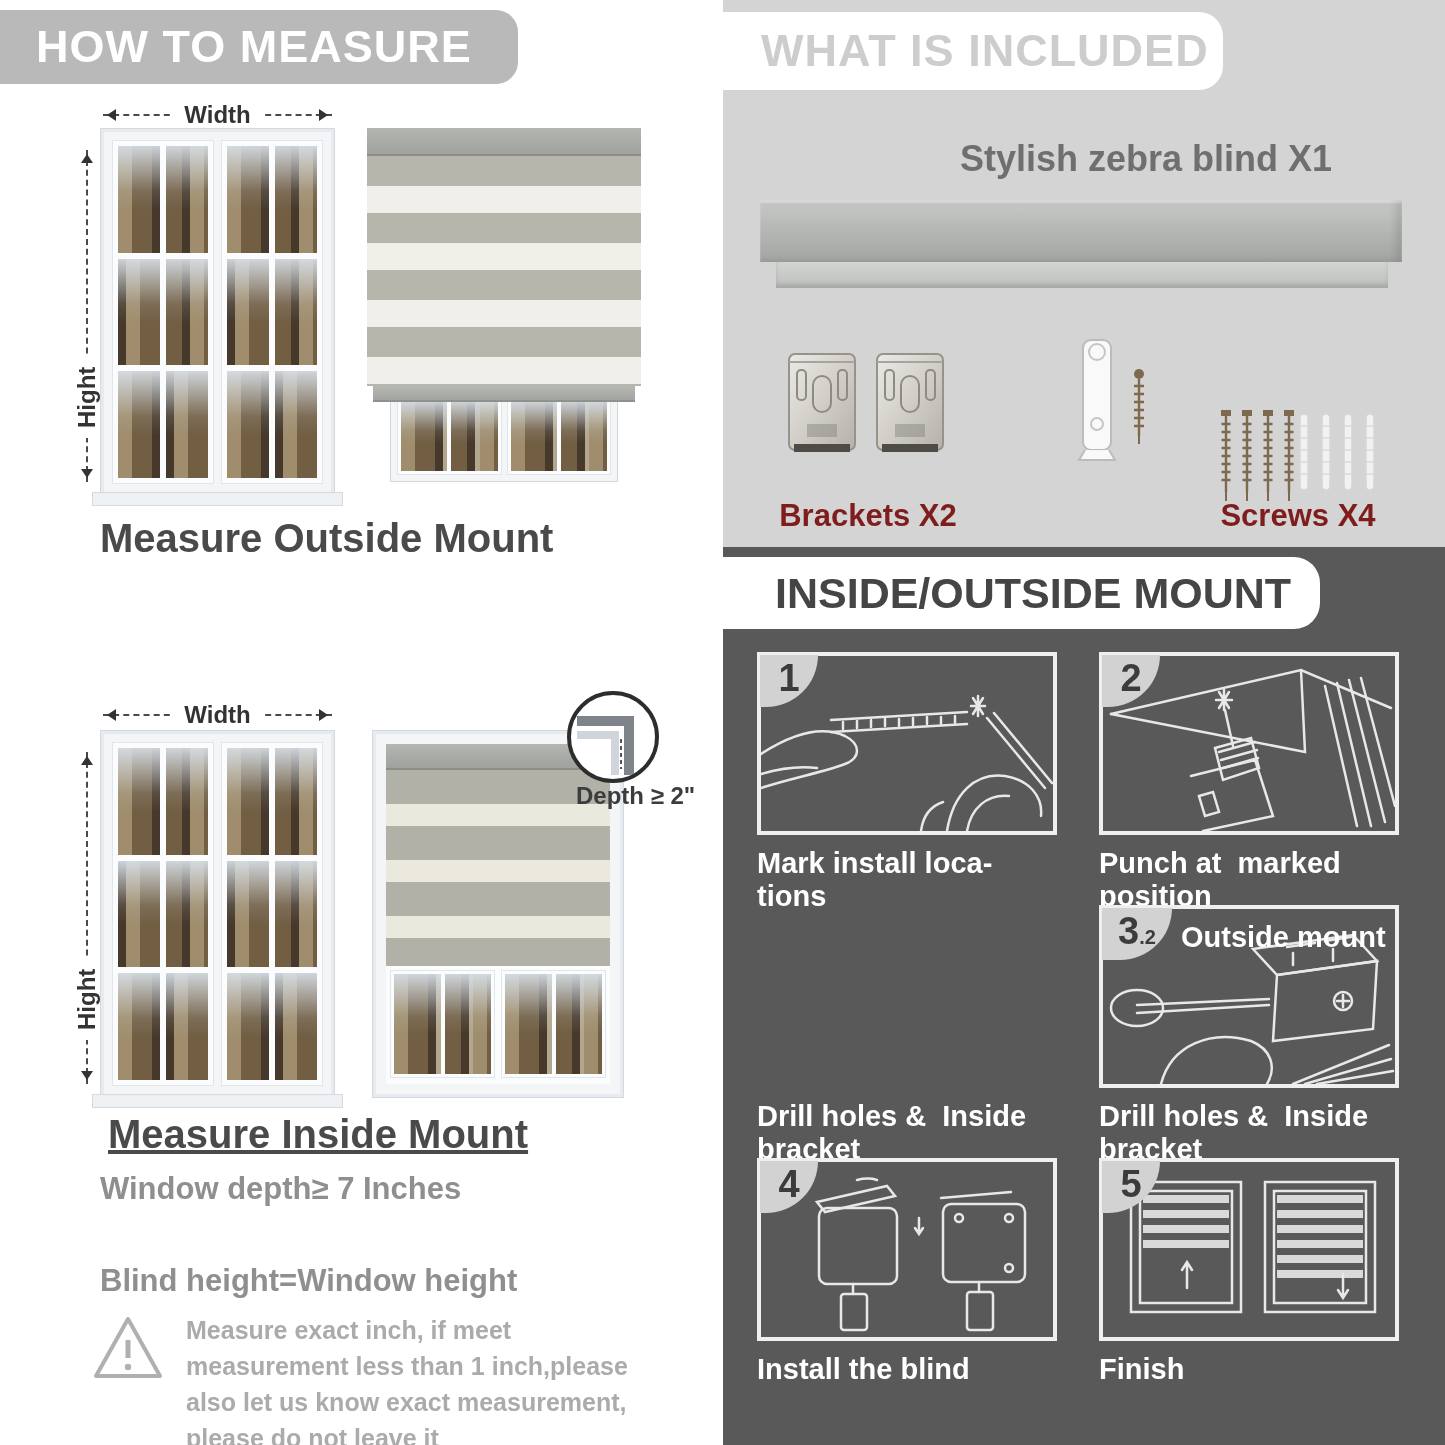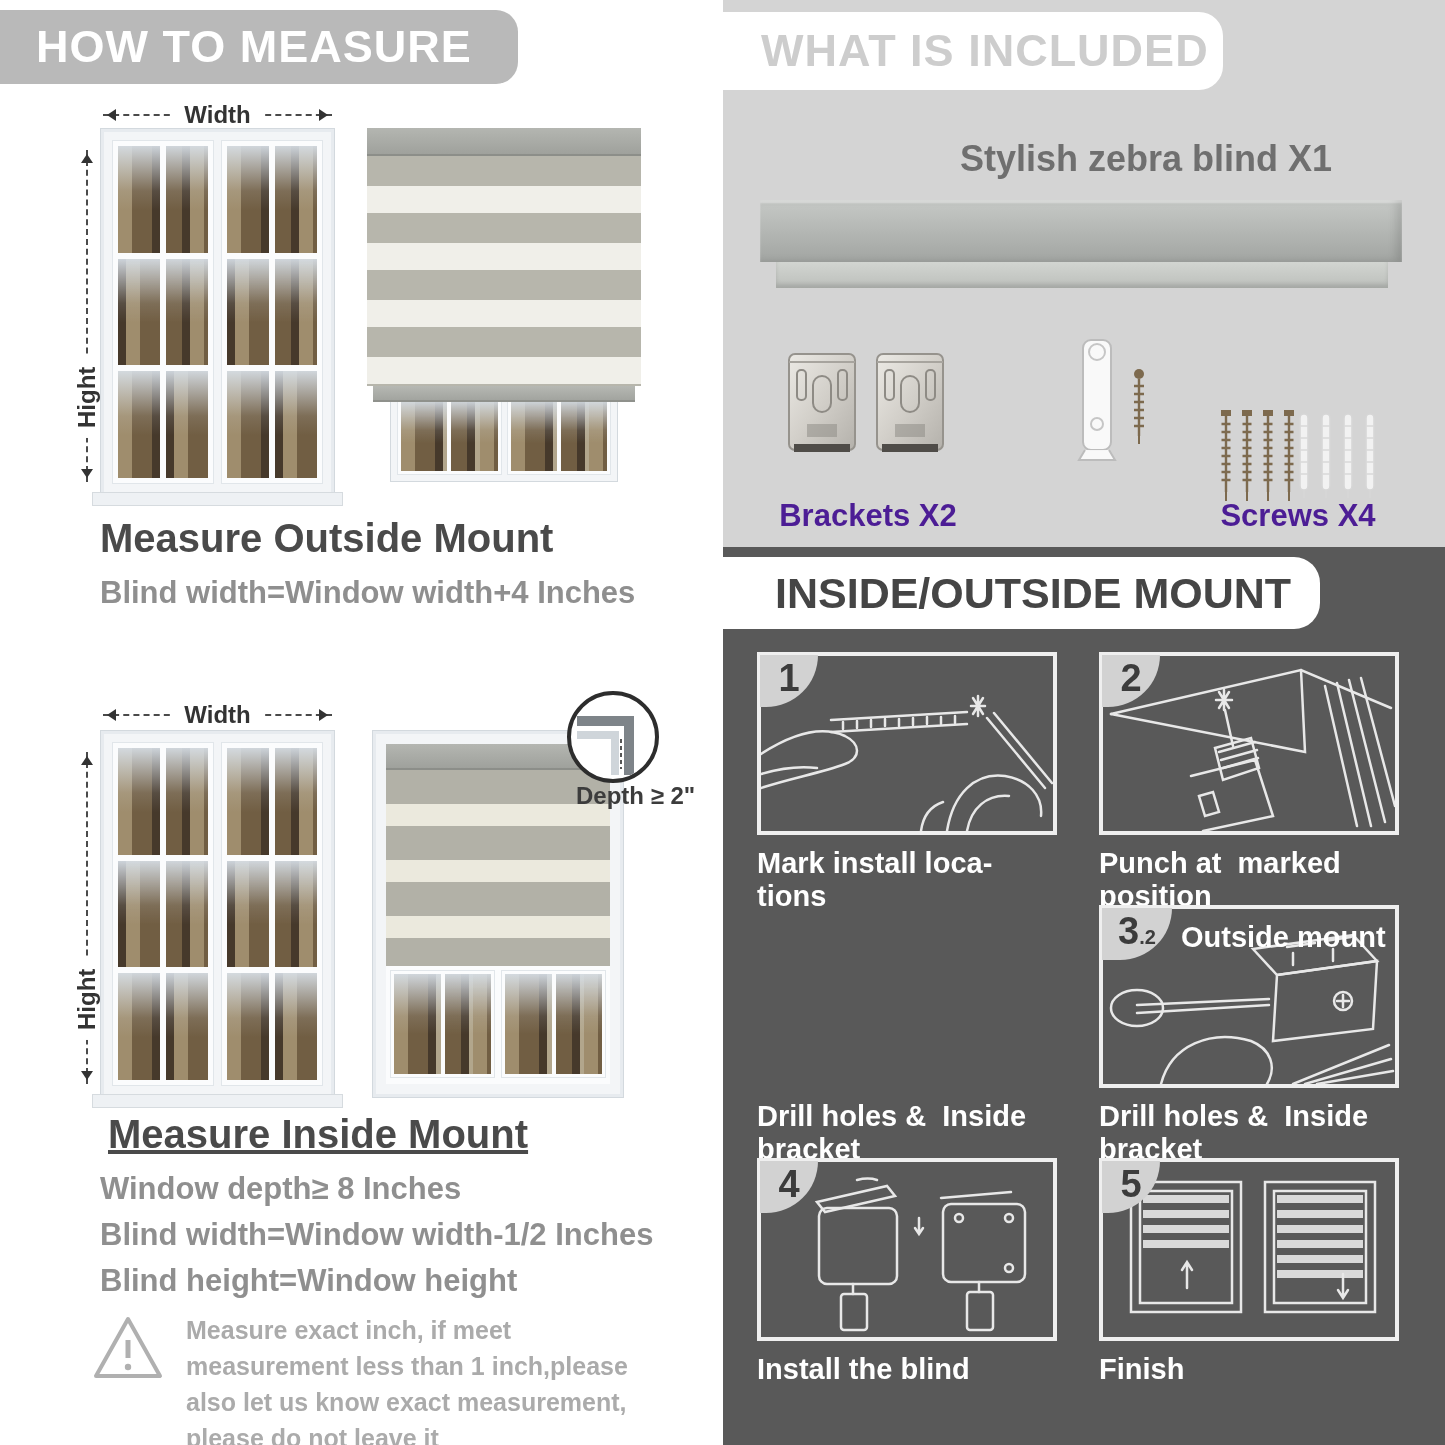--- a/index.html
+++ b/index.html
@@ -71,21 +71,21 @@
        box-sizing:border-box;overflow:hidden;}
   .depth-lbl{position:absolute;font-weight:bold;font-size:24px;color:#3c3c3c;white-space:nowrap;}
 
   
   .prod-title{left:0;top:138px;width:100%;text-align:center;font-weight:bold;font-size:36px;color:#6f6f6f;}
   .rail-main{left:37px;top:200px;width:642px;height:62px;
        background:linear-gradient(180deg,#c6c9c6 0%,#b2b5b2 55%,#a2a5a2 100%);
        box-shadow:inset -6px 0 8px rgba(0,0,0,.12), inset 0 3px 2px rgba(255,255,255,.5);}
   .rail-under{left:53px;top:262px;width:612px;height:26px;
        background:linear-gradient(180deg,#d2d5d1,#bcbfbb);box-shadow:inset 0 -4px 4px rgba(0,0,0,.12);}
-  .inc-label{position:absolute;top:498px;text-align:center;font-weight:bold;font-size:31px;color:#4c1d95;}
+  .inc-label{position:absolute;top:498px;text-align:center;font-weight:bold;font-size:31px;color:#7f1d1d;}
 
   
   .steps{position:absolute;left:34px;top:105px;display:grid;grid-template-columns:300px 300px;column-gap:42px;}
   .step{position:relative;height:253px;}
   .panel{position:relative;width:300px;height:183px;border:4px solid #efefef;box-sizing:border-box;background:#595959;}
   .badge{position:absolute;top:-1px;left:-1px;width:58px;height:52px;background:#d2d2d2;
          border-radius:0 0 58px 0;color:#3c3c3c;font-weight:bold;font-size:38px;line-height:46px;text-align:center;}
   .badge.wide{width:70px;}
   .badge .sub{font-size:20px;}
   .panel-title{position:absolute;top:12px;left:78px;color:#fff;font-weight:bold;font-size:29px;white-space:pre-wrap;}
@@ -144,21 +144,20 @@
       </div>
     </div>
   </div>
   <div class="abs" style="left:367px;top:128px;width:274px;">
     <div class="cassette" style="height:26px;"></div>
     <div class="fabric-out" style="height:230px;"></div>
     <div class="rail" style="height:14px;margin:0 6px;"></div>
   </div>
 
   <div class="abs t-title" style="left:100px;top:516px;">Measure Outside Mount</div>
-  <div class="abs t-sub" style="left:100px;top:570px;">Blind width=Window width+4 Inches</div>
 
   <div class="harrow" style="left:103px;top:714px;width:229px;">
     <span class="lbl">Width</span>
   </div>
   <div class="varrow" style="left:86px;top:752px;height:332px;">
     <span class="lbl">Hight</span>
   </div>
 
   <div class="win" style="left:100px;top:730px;width:235px;height:368px;">
     <div class="sashes">
@@ -201,22 +200,21 @@
   <div class="mag" style="left:567px;top:691px;">
     <svg class="art" viewBox="0 0 84 84">
       <path d="M6 26 H58 V80" fill="none" stroke="#7e8489" stroke-width="10"></path>
       <path d="M6 40 H44 V80" fill="none" stroke="#cfd5da" stroke-width="8"></path>
       <path d="M50 44 V74" fill="none" stroke="#555" stroke-width="2" stroke-dasharray="4 3"></path>
     </svg>
   </div>
   <div class="depth-lbl" style="left:576px;top:782px;">Depth ≥ 2"</div>
 
   <div class="abs t-title" style="left:108px;top:1112px;text-decoration:underline;">Measure Inside Mount</div>
-  <div class="abs t-sub" style="left:100px;top:1166px;">Window depth≥ 8 Inches</div>
-  <div class="abs t-sub" style="left:100px;top:1212px;">Blind width=Window width-1/2 Inches</div>
+  <div class="abs t-sub" style="left:100px;top:1166px;">Window depth≥ 7 Inches</div>
   <div class="abs t-sub" style="left:100px;top:1258px;">Blind height=Window height</div>
 
   <div class="abs warn-row">
     <svg width="72" height="72" viewBox="0 0 72 72">
       <path d="M36 7 L68 64 H4 Z" fill="none" stroke="#b0b0b0" stroke-width="4" stroke-linejoin="round"></path>
       <line x1="36" y1="28" x2="36" y2="46" stroke="#b0b0b0" stroke-width="5"></line>
       <circle cx="36" cy="55" r="3.2" fill="#b0b0b0"></circle>
     </svg>
     <div class="t-warn" style="width:460px;">Measure exact inch, if meet measurement less than 1 inch,please also let us know exact measurement, please do not leave it</div>
   </div>

